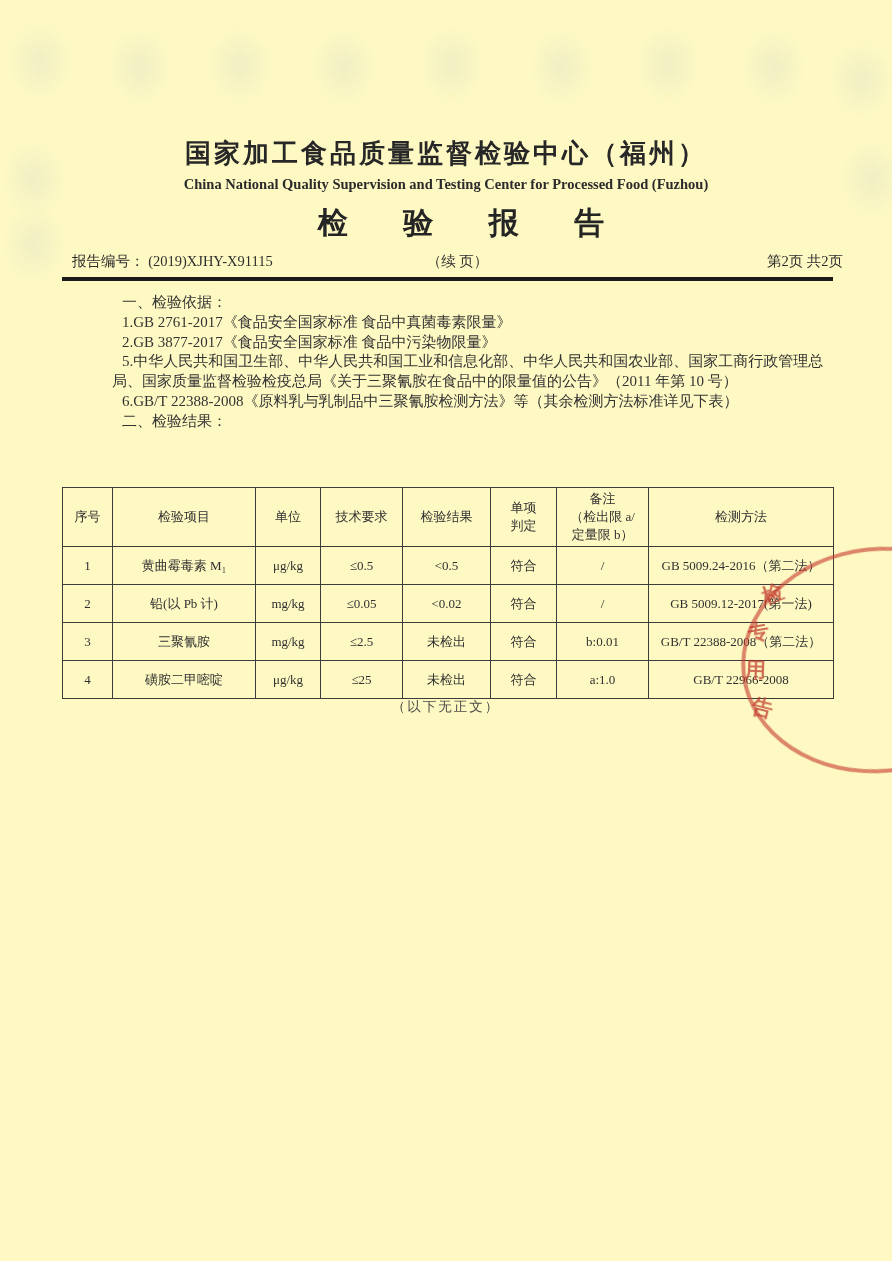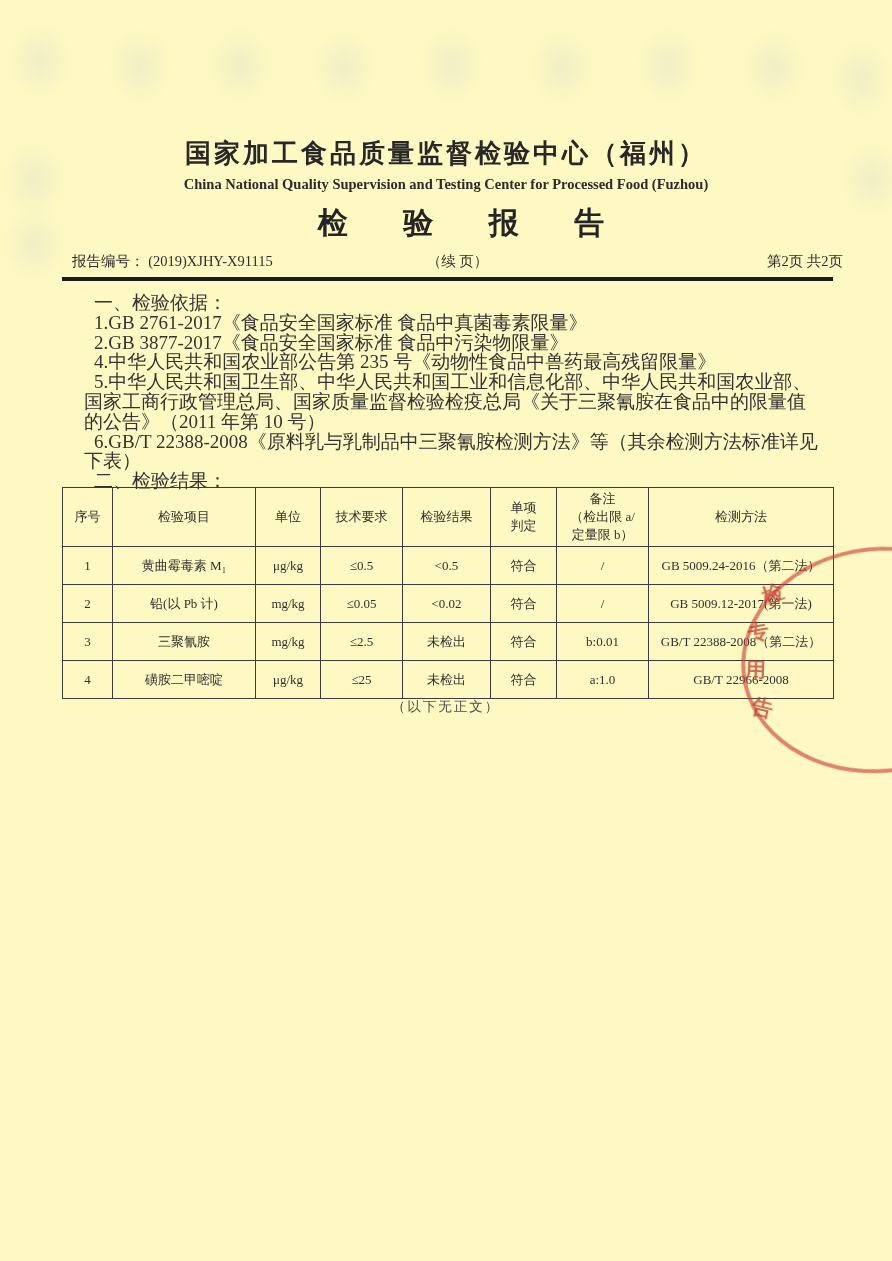--- a/index.html
+++ b/index.html
@@ -20,21 +20,21 @@
   .org-cn { font-size:26px; font-weight:bold; letter-spacing:3px; color:#272727; }
   .org-en { font-size:14.5px; font-weight:bold; margin-top:5px; color:#2b2b2b; }
   .title-cn { font-size:30px; font-weight:bold; letter-spacing:24px; text-indent:24px; margin-top:10px; color:#242424;padding-left:30px; }
   .title-en { font-size:18px; font-weight:bold; letter-spacing:5px; word-spacing:42px; margin-top:0px; color:#242424; }
   .meta-row { position:absolute; top:252px; left:72px; width:771px; height:22px; font-size:14.5px; }
   .meta-left  { position:absolute; left:0; top:0; white-space:nowrap; }
   .meta-center{ position:absolute; left:50%; top:0; transform:translateX(-50%); white-space:nowrap; }
   .meta-right { position:absolute; right:0; top:0; white-space:nowrap; }
   .divider { position:absolute; top:277px; left:62px; width:771px; height:4px; background:#1b1b1b; }
   
-  .basis { position:absolute; top:293px; left:84px; width:737px; font-size:19px; line-height:19.8px; color:#333; }
+  .basis { position:absolute; top:293px; left:112px; width:737px; font-size:15px; line-height:19.8px; color:#333; }
   .basis p { margin:0; text-indent:10px; }
   
   table.results {
     position:absolute; top:487px; left:62px; width:771px;
     border-collapse:collapse; table-layout:fixed;
     font-size:13px; color:#303030;
   }
   table.results th, table.results td {
     border:1.5px solid #3c3c3c; text-align:center; vertical-align:middle;
     padding:2px 4px; white-space:pre-line; font-weight:normal;
@@ -84,21 +84,20 @@
     <span class="meta-center">（续 页）</span>
     <span class="meta-right">第2页  共2页</span>
   </div>
 
   <div class="divider"></div>
 
   <div class="basis">
     <p>一、检验依据：</p>
     <p>1.GB 2761-2017《食品安全国家标准 食品中真菌毒素限量》</p>
     <p>2.GB 3877-2017《食品安全国家标准 食品中污染物限量》</p>
-    <p>4.中华人民共和国农业部公告第 235 号《动物性食品中兽药最高残留限量》</p>
     <p>5.中华人民共和国卫生部、中华人民共和国工业和信息化部、中华人民共和国农业部、国家工商行政管理总局、国家质量监督检验检疫总局《关于三聚氰胺在食品中的限量值的公告》（2011 年第 10 号）</p>
     <p>6.GB/T 22388-2008《原料乳与乳制品中三聚氰胺检测方法》等（其余检测方法标准详见下表）</p>
     <p>二、检验结果：</p>
   </div>
 
   <table class="results">
     <colgroup>
       <col style="width:50px">
         <col style="width:143px">
         <col style="width:65px">

